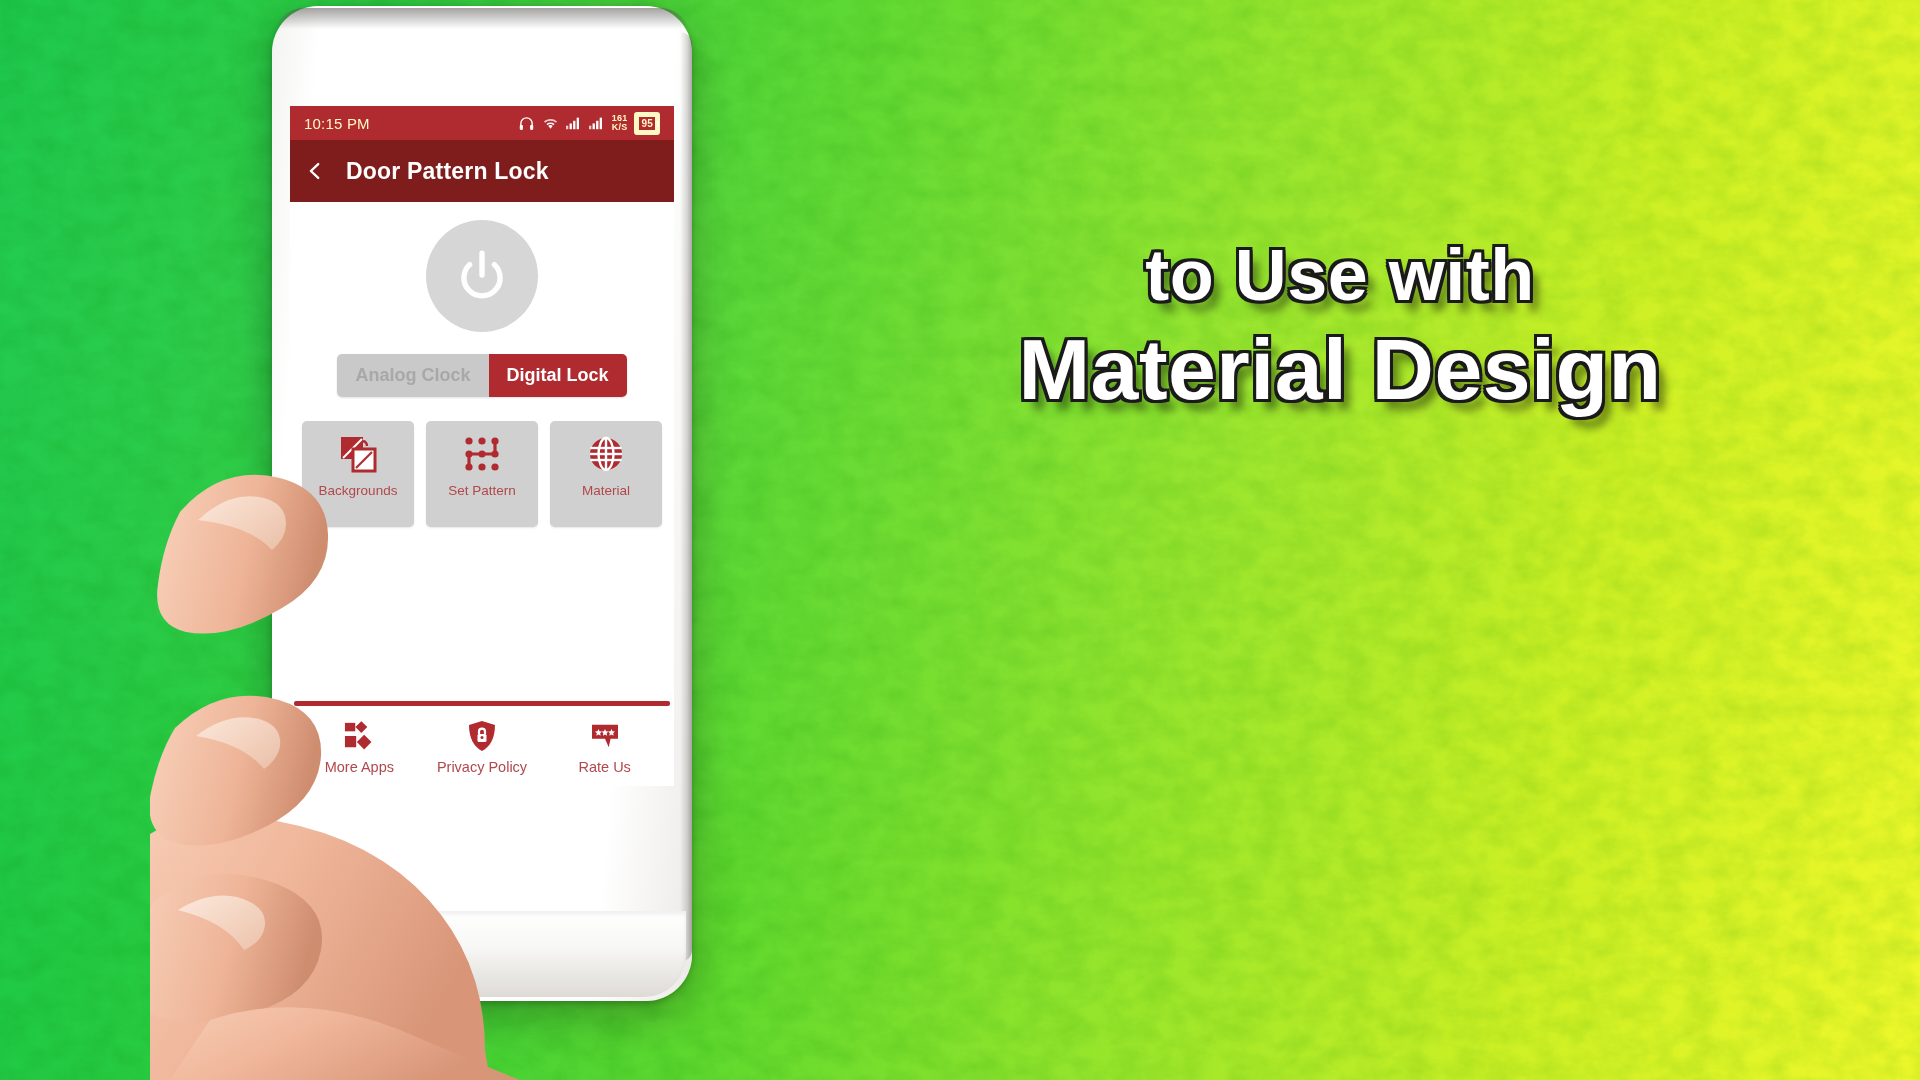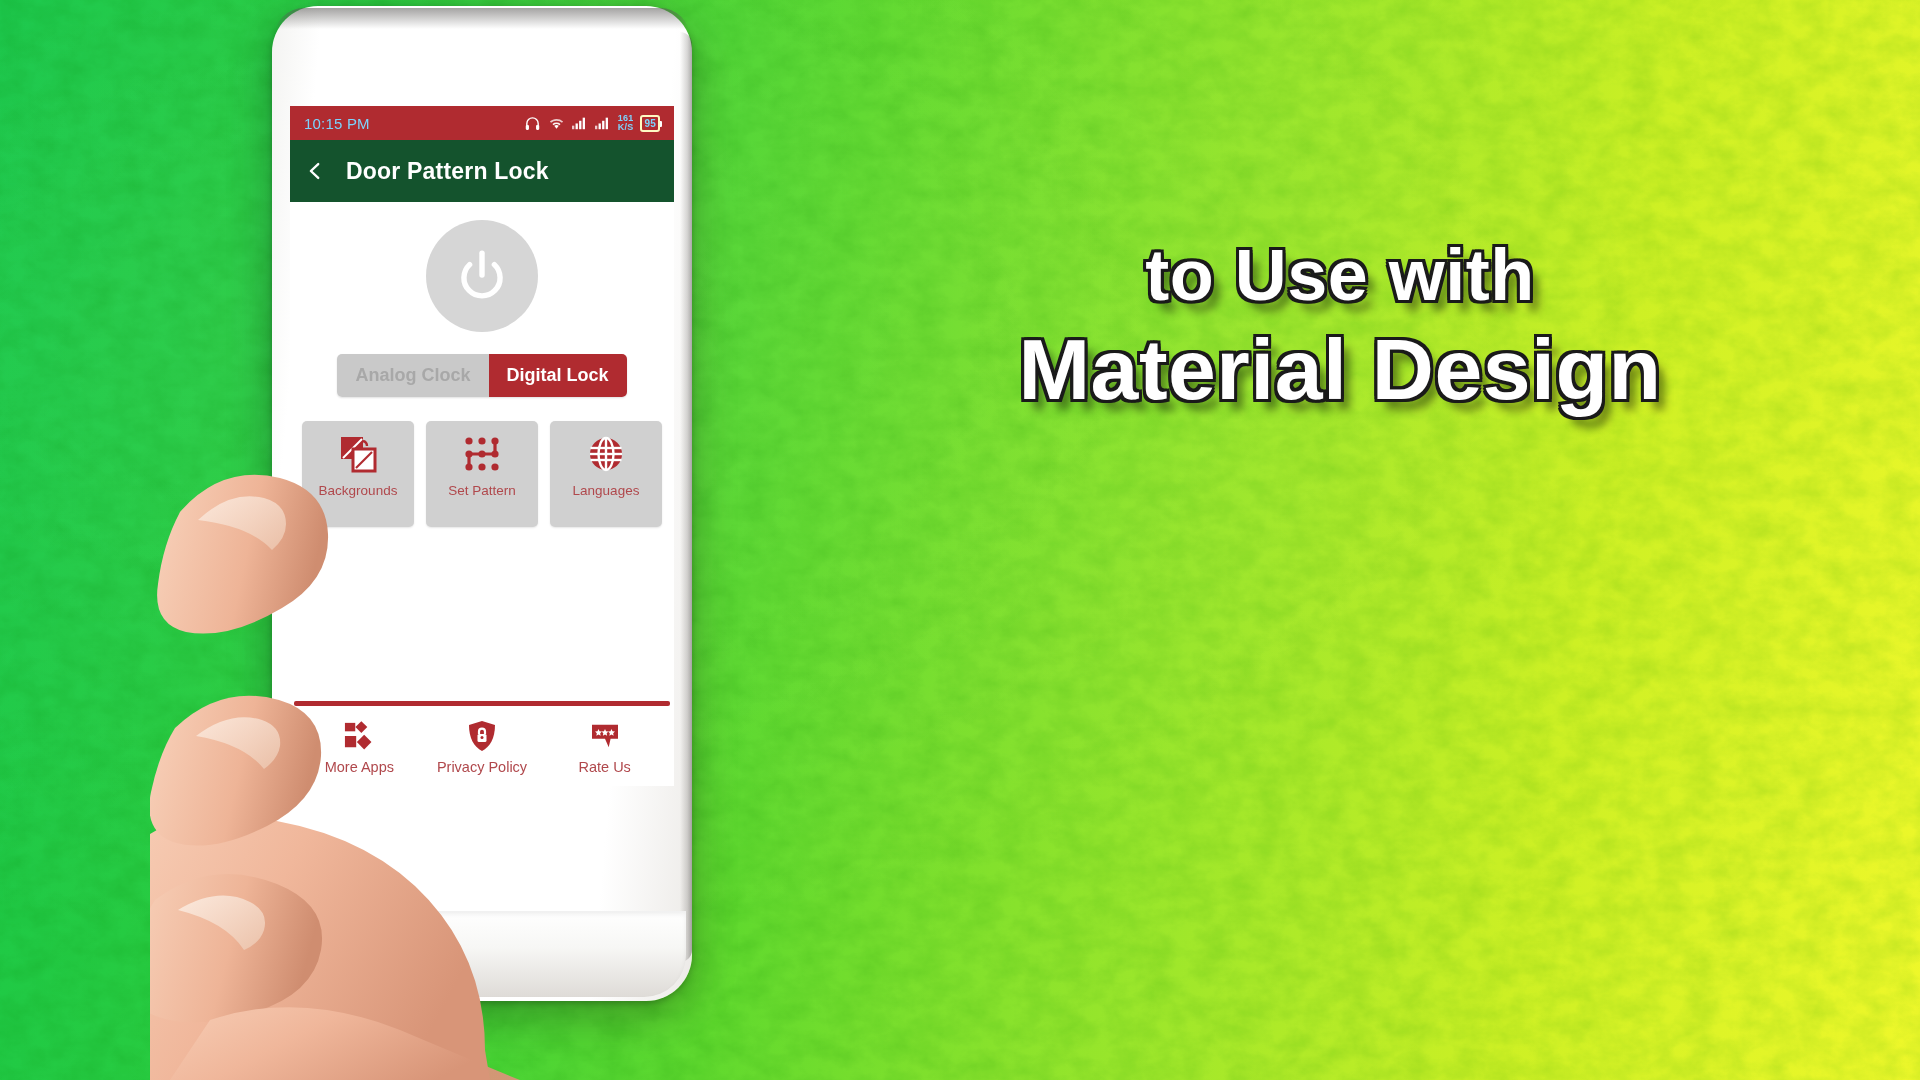--- a/index.html
+++ b/index.html
@@ -43,40 +43,40 @@
     box-shadow:inset 0 3px 5px rgba(0,0,0,.07);
   }
 
   .screen {
     position:absolute; left:18px; top:100px; width:384px; height:680px;
     background:#fff; overflow:hidden;
   }
 
   
   .statusbar {
-    height:34px; background:#b02b30; color:#7dd3fc;
+    height:34px; background:#b02b30; color:#fef9c3;
     display:flex; align-items:center; justify-content:space-between;
     padding:0 14px; font-size:15px; letter-spacing:.2px;
   }
   .status-icons { display:flex; align-items:center; gap:7px; }
   .status-icons svg { display:block; }
   .net-speed { font-size:9px; line-height:9px; text-align:center; font-weight:bold; }
   .net-speed span { display:block; }
   .battery {
-    border:2px solid #fef9c3; border-radius:3px; padding:0 2px;
+    border:5px solid #fef9c3; border-radius:3px; padding:0 2px;
     font-size:10px; font-weight:bold; line-height:13px; position:relative;
   }
   .battery::after{
     content:""; position:absolute; right:-4px; top:4px; width:2px; height:6px;
     background:#fff; border-radius:0 1px 1px 0;
   }
 
   
   .appbar {
-    height:62px; background:#14532d; color:#fff;
+    height:62px; background:#7f1d1d; color:#fff;
     display:flex; align-items:center; padding:0 14px; gap:20px;
   }
   .back-chevron { width:22px; height:30px; flex:none; cursor:pointer; }
   .appbar-title { font-size:23px; font-weight:bold; letter-spacing:.2px; }
 
   
   .content { background:#fff; height:calc(100% - 96px); position:relative; }
 
   .power-row { display:flex; justify-content:center; padding-top:18px; }
   .power-btn {
@@ -254,21 +254,21 @@
               <circle cx="20" cy="20" r="16" fill="#b02b30"></circle>
               <g fill="none" stroke="#fff" stroke-width="2.4">
                 <ellipse cx="20" cy="20" rx="7.5" ry="16"></ellipse>
                 <line x1="20" y1="4" x2="20" y2="36"></line>
                 <line x1="4.5" y1="14" x2="35.5" y2="14"></line>
                 <line x1="4" y1="20" x2="36" y2="20"></line>
                 <line x1="4.5" y1="26" x2="35.5" y2="26"></line>
               </g>
             </svg>
           </div>
-          <div class="card-label">Languages</div>
+          <div class="card-label">Material</div>
         </div>
 
       </div>
 
       <div class="bottomnav">
         <div class="nav-rule"></div>
         <div class="nav-items">
 
           <div class="nav-item">
             <div class="nav-icon">

